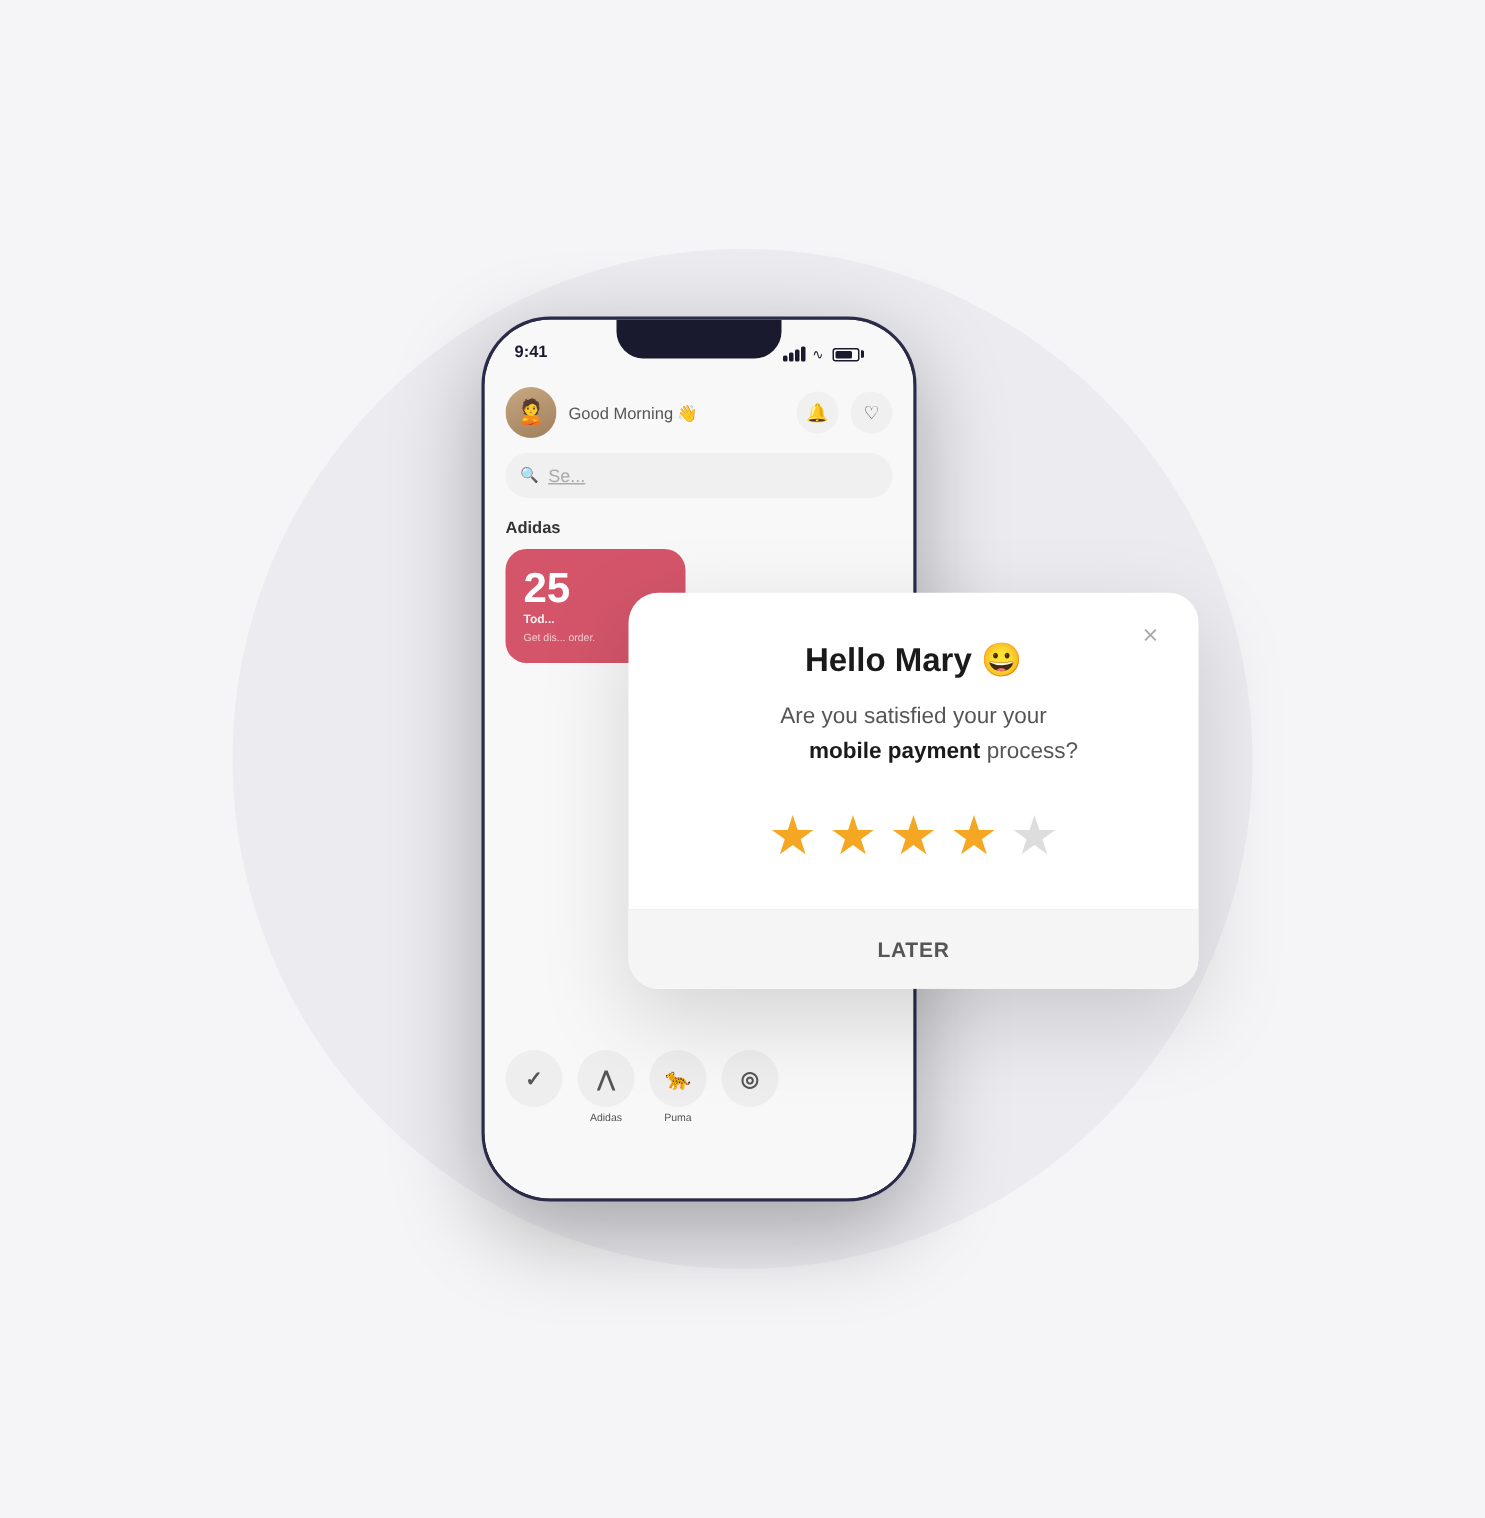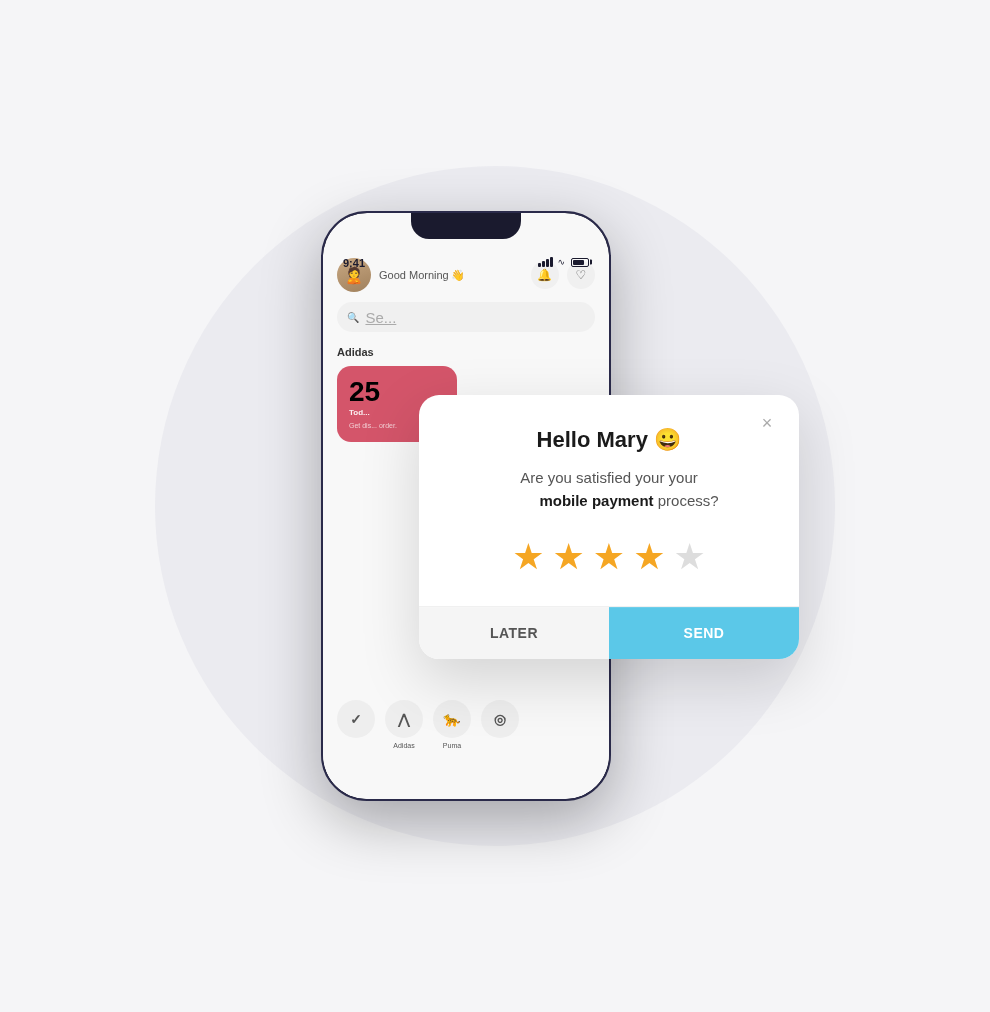--- a/index.html
+++ b/index.html
@@ -68,28 +68,27 @@
       background: #1a1a2e;
       border-radius: 0 0 18px 18px;
       z-index: 10;
     }
 
     
     .status-bar {
       position: absolute;
       top: 8px;
       left: 0;
-      right: 0;
+      right: 16px;
       height: 20px;
       display: flex;
       justify-content: space-between;
-      align-items: flex-start;
+      align-items: flex-end;
       padding: 0 20px;
       z-index: 11;
-      margin-top: 36px;
     }
 
     .status-time {
       font-size: 11px;
       font-weight: 600;
       color: #1a1a2e;
     }
 
     .status-icons {
       display: flex;
@@ -223,21 +222,21 @@
       gap: 6px;
       margin-bottom: 14px;
     }
 
     .search-icon-sm {
       font-size: 10px;
       color: #999;
     }
 
     .search-placeholder {
-      font-size: 15px;
+      font-size: 12px;
       color: #aaa;
       text-decoration: underline;
     }
 
     
     .section-label {
       font-size: 11px;
       font-weight: 600;
       color: #333;
       margin-bottom: 8px;
@@ -249,21 +248,21 @@
       background: #d4556a;
       border-radius: 14px;
       padding: 12px;
       color: white;
       margin-bottom: 14px;
     }
 
     .promo-number {
       font-size: 28px;
       font-weight: 800;
-      color: #000000;
+      color: #ffffff;
       line-height: 1;
     }
 
     .promo-label {
       font-size: 8px;
       font-weight: 600;
       color: rgba(255,255,255,0.9);
       margin-top: 2px;
     }
 
@@ -381,20 +380,21 @@
       color: #f5a623;
     }
 
     .star-empty {
       color: #ddd;
     }
 
     .popup-actions {
       display: flex;
       border-top: 1px solid #eee;
+      flex-direction: column;
     }
 
     .btn-later {
       flex: 1;
       padding: 18px;
       background: #f5f5f5;
       border: none;
       font-size: 14px;
       font-weight: 700;
       color: #555;
@@ -512,17 +512,16 @@
         <span class="star star-filled">★</span>
         <span class="star star-filled">★</span>
         <span class="star star-filled">★</span>
         <span class="star star-empty">★</span>
       </div>
 
     </div>
 
     <div class="popup-actions">
       <button class="btn-later">LATER</button>
-      <button class="btn-send">SEND</button>
     </div>
   </div>
 
 </div>
 
 </body></html>

